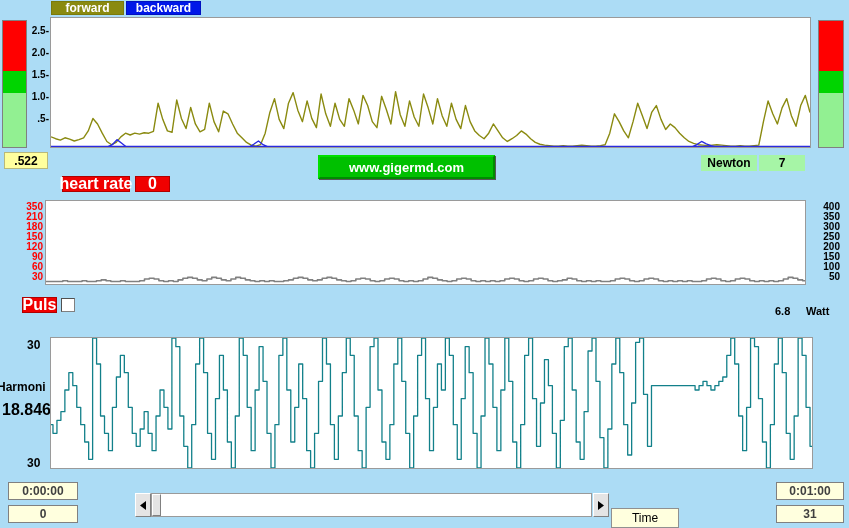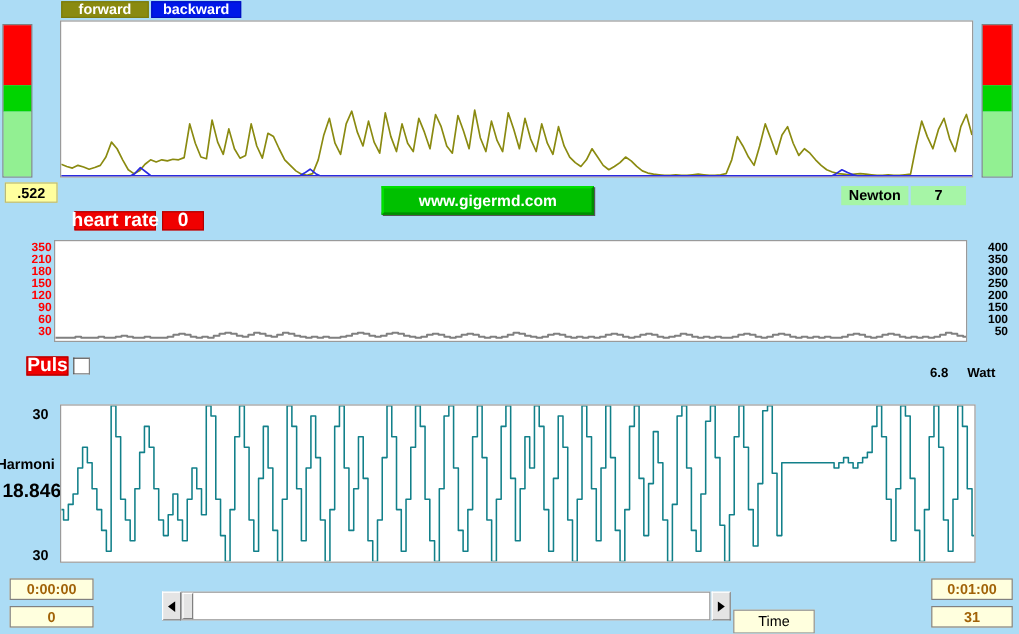--- a/index.html
+++ b/index.html
@@ -49,21 +49,21 @@
     border: 2px outset #00E000;
     box-shadow: 1px 1px 0 #555;
     text-align: center;
   }
   .lbl-ltgreen {
     background: #A6F5A6; color: #000000;
     font-size: 12px; font-weight: bold;
     border: 0;
   }
   .lbl-cream {
-    background: #FFFFDE; color: #a16207;
+    background: #FFFFDE; color: #404040;
     font-size: 12px; font-weight: bold;
     border: 1px solid #808080;
   }
   .plain-text {
     color: #000; font-size: 11px; font-weight: bold;
     white-space: nowrap;
   }
 
   
   .chart-frame {
@@ -138,20 +138,27 @@
 
   <div class="abs lbl lbl-forward" style="left:51px; top:1px; width:73px; height:14px;">forward</div>
   <div class="abs lbl lbl-backward" style="left:126px; top:1px; width:75px; height:14px;">backward</div>
 
   <div class="abs gauge" style="left:2px; top:20px; width:25px; height:128px;">
     <div class="g-red" style="height:40%;"></div>
     <div class="g-green" style="height:17%;"></div>
     <div class="g-lt" style="flex:1;"></div>
   </div>
 
+  <div class="abs ticks tick-black" style="left:27px; top:26px; width:22px;">
+    <div class="tick" style="height:22px;">2.5-</div>
+    <div class="tick" style="height:22px;">2.0-</div>
+    <div class="tick" style="height:22px;">1.5-</div>
+    <div class="tick" style="height:22px;">1.0-</div>
+    <div class="tick" style="height:22px;">.5-</div>
+  </div>
 
   <div class="abs chart-frame" style="left:50px; top:17px; width:761px; height:131px;">
     <svg id="svg-force" width="759" height="129" viewBox="0 0 759 129" preserveAspectRatio="none">
         <path d="M0.00,118.86L4.66,120.71L9.31,122.09L13.97,119.79L18.63,121.17L23.28,123.01L27.94,121.63L32.60,119.79L37.25,112.88L41.91,100.44L46.56,105.96L51.22,115.18L55.88,123.47L60.53,126.70L65.19,124.39L69.85,118.86L74.50,115.18L79.16,117.02L83.82,115.18L88.47,116.10L93.13,114.72L97.79,115.18L102.44,113.34L107.10,85.23L111.75,101.36L116.41,112.88L121.07,114.26L125.72,82.01L130.38,100.44L135.04,110.57L139.69,89.38L144.35,105.96L149.01,113.80L153.66,111.49L158.32,85.23L162.98,103.66L167.63,113.80L172.29,93.06L176.94,95.83L181.60,105.96L186.26,115.18L190.91,119.79L195.57,124.39L200.23,127.16L204.88,128.08L209.54,126.70L214.20,115.18L218.85,94.45L223.51,80.63L228.17,101.36L232.82,110.57L237.48,85.23L242.13,74.64L246.79,92.14L251.45,103.66L256.10,82.93L260.76,100.44L265.42,109.65L270.07,76.02L274.73,95.83L279.39,108.27L284.04,85.23L288.70,101.36L293.36,108.27L298.01,80.63L302.67,92.14L307.33,105.96L311.98,77.40L316.64,87.54L321.29,103.66L325.95,109.65L330.61,78.32L335.26,91.22L339.92,105.96L344.58,73.71L349.23,96.75L353.89,108.27L358.55,82.93L363.20,99.05L367.86,108.27L372.52,76.02L377.17,89.84L381.83,105.96L386.48,80.63L391.14,97.67L395.80,108.27L400.45,85.23L405.11,101.36L409.77,110.57L414.42,87.54L419.08,103.66L423.74,112.88L428.39,117.48L433.05,120.71L437.71,115.18L442.36,105.96L447.02,112.88L451.67,119.79L456.33,123.47L460.99,120.71L465.64,117.48L470.30,112.88L474.96,116.10L479.61,120.71L484.27,124.39L488.93,126.24L493.58,127.16L498.24,127.62L502.90,128.08L507.55,128.08L512.21,127.62L516.87,128.08L521.52,128.08L526.18,127.62L530.83,127.16L535.49,127.62L540.15,128.08L544.80,128.08L549.46,127.62L554.12,126.70L558.77,115.18L563.43,95.83L568.09,103.66L572.74,112.88L577.40,119.79L582.06,103.66L586.71,85.23L591.37,97.67L596.02,110.57L600.68,94.45L605.34,87.54L609.99,101.36L614.65,111.49L619.31,105.96L623.96,109.65L628.62,115.18L633.28,119.79L637.93,123.47L642.59,125.31L647.25,126.70L651.90,127.16L656.56,127.62L661.21,127.16L665.87,126.70L670.53,127.16L675.18,127.62L679.84,128.08L684.50,128.08L689.15,127.62L693.81,128.08L698.47,128.08L703.12,127.62L707.78,127.16L712.44,103.66L717.09,82.93L721.75,95.83L726.40,105.96L731.06,89.84L735.72,80.63L740.37,97.67L745.03,108.27L749.69,87.54L754.34,77.40L759.00,94.45" fill="none" stroke="#8A8A10" stroke-width="1.4" stroke-linejoin="round" vector-effect="non-scaling-stroke"></path>
         <path d="M0.00,129.00L4.71,129.00L9.43,129.00L14.14,129.00L18.86,129.00L23.57,129.00L28.29,129.00L33.00,129.00L37.71,129.00L42.43,129.00L47.14,129.00L51.86,129.00L56.57,129.00L61.29,126.70L66.00,121.63L70.71,125.31L75.43,129.00L80.14,129.00L84.86,129.00L89.57,129.00L94.29,129.00L99.00,129.00L103.71,129.00L108.43,129.00L113.14,129.00L117.86,129.00L122.57,129.00L127.29,129.00L132.00,129.00L136.71,129.00L141.43,129.00L146.14,129.00L150.86,129.00L155.57,129.00L160.29,129.00L165.00,129.00L169.71,129.00L174.43,129.00L179.14,129.00L183.86,129.00L188.57,129.00L193.29,129.00L198.00,129.00L202.71,126.24L207.43,123.01L212.14,126.70L216.86,129.00L221.57,129.00L226.29,129.00L231.00,129.00L235.71,129.00L240.43,129.00L245.14,129.00L249.86,129.00L254.57,129.00L259.29,129.00L264.00,129.00L268.71,129.00L273.43,129.00L278.14,129.00L282.86,129.00L287.57,129.00L292.29,129.00L297.00,129.00L301.71,129.00L306.43,129.00L311.14,129.00L315.86,129.00L320.57,129.00L325.29,129.00L330.00,129.00L334.71,129.00L339.43,129.00L344.14,129.00L348.86,129.00L353.57,129.00L358.29,129.00L363.00,129.00L367.71,129.00L372.43,129.00L377.14,129.00L381.86,129.00L386.57,129.00L391.29,129.00L396.00,129.00L400.71,129.00L405.43,129.00L410.14,129.00L414.86,129.00L419.57,129.00L424.29,129.00L429.00,129.00L433.71,129.00L438.43,129.00L443.14,129.00L447.86,129.00L452.57,129.00L457.29,129.00L462.00,129.00L466.71,129.00L471.43,129.00L476.14,129.00L480.86,129.00L485.57,129.00L490.29,129.00L495.00,129.00L499.71,129.00L504.43,129.00L509.14,129.00L513.86,129.00L518.57,129.00L523.29,129.00L528.00,129.00L532.71,129.00L537.43,129.00L542.14,129.00L546.86,129.00L551.57,129.00L556.29,129.00L561.00,129.00L565.71,129.00L570.43,129.00L575.14,129.00L579.86,129.00L584.57,129.00L589.29,129.00L594.00,129.00L598.71,129.00L603.43,129.00L608.14,129.00L612.86,129.00L617.57,129.00L622.29,129.00L627.00,129.00L631.71,129.00L636.43,129.00L641.14,129.00L645.86,126.70L650.57,123.47L655.29,125.78L660.00,127.62L664.71,129.00L669.43,129.00L674.14,129.00L678.86,129.00L683.57,129.00L688.29,129.00L693.00,129.00L697.71,129.00L702.43,129.00L707.14,129.00L711.86,129.00L716.57,129.00L721.29,129.00L726.00,129.00L730.71,129.00L735.43,129.00L740.14,129.00L744.86,129.00L749.57,129.00L754.29,129.00L759.00,129.00" fill="none" stroke="#2A2AE0" stroke-width="1.4" stroke-linejoin="round" vector-effect="non-scaling-stroke"></path>
         <line x1="0" y1="128.5" x2="759" y2="128.5" stroke="#2A2AE0" stroke-width="1.5" vector-effect="non-scaling-stroke"></line>
       </svg>
   </div>
 
   <div class="abs gauge" style="left:818px; top:20px; width:26px; height:128px;">

